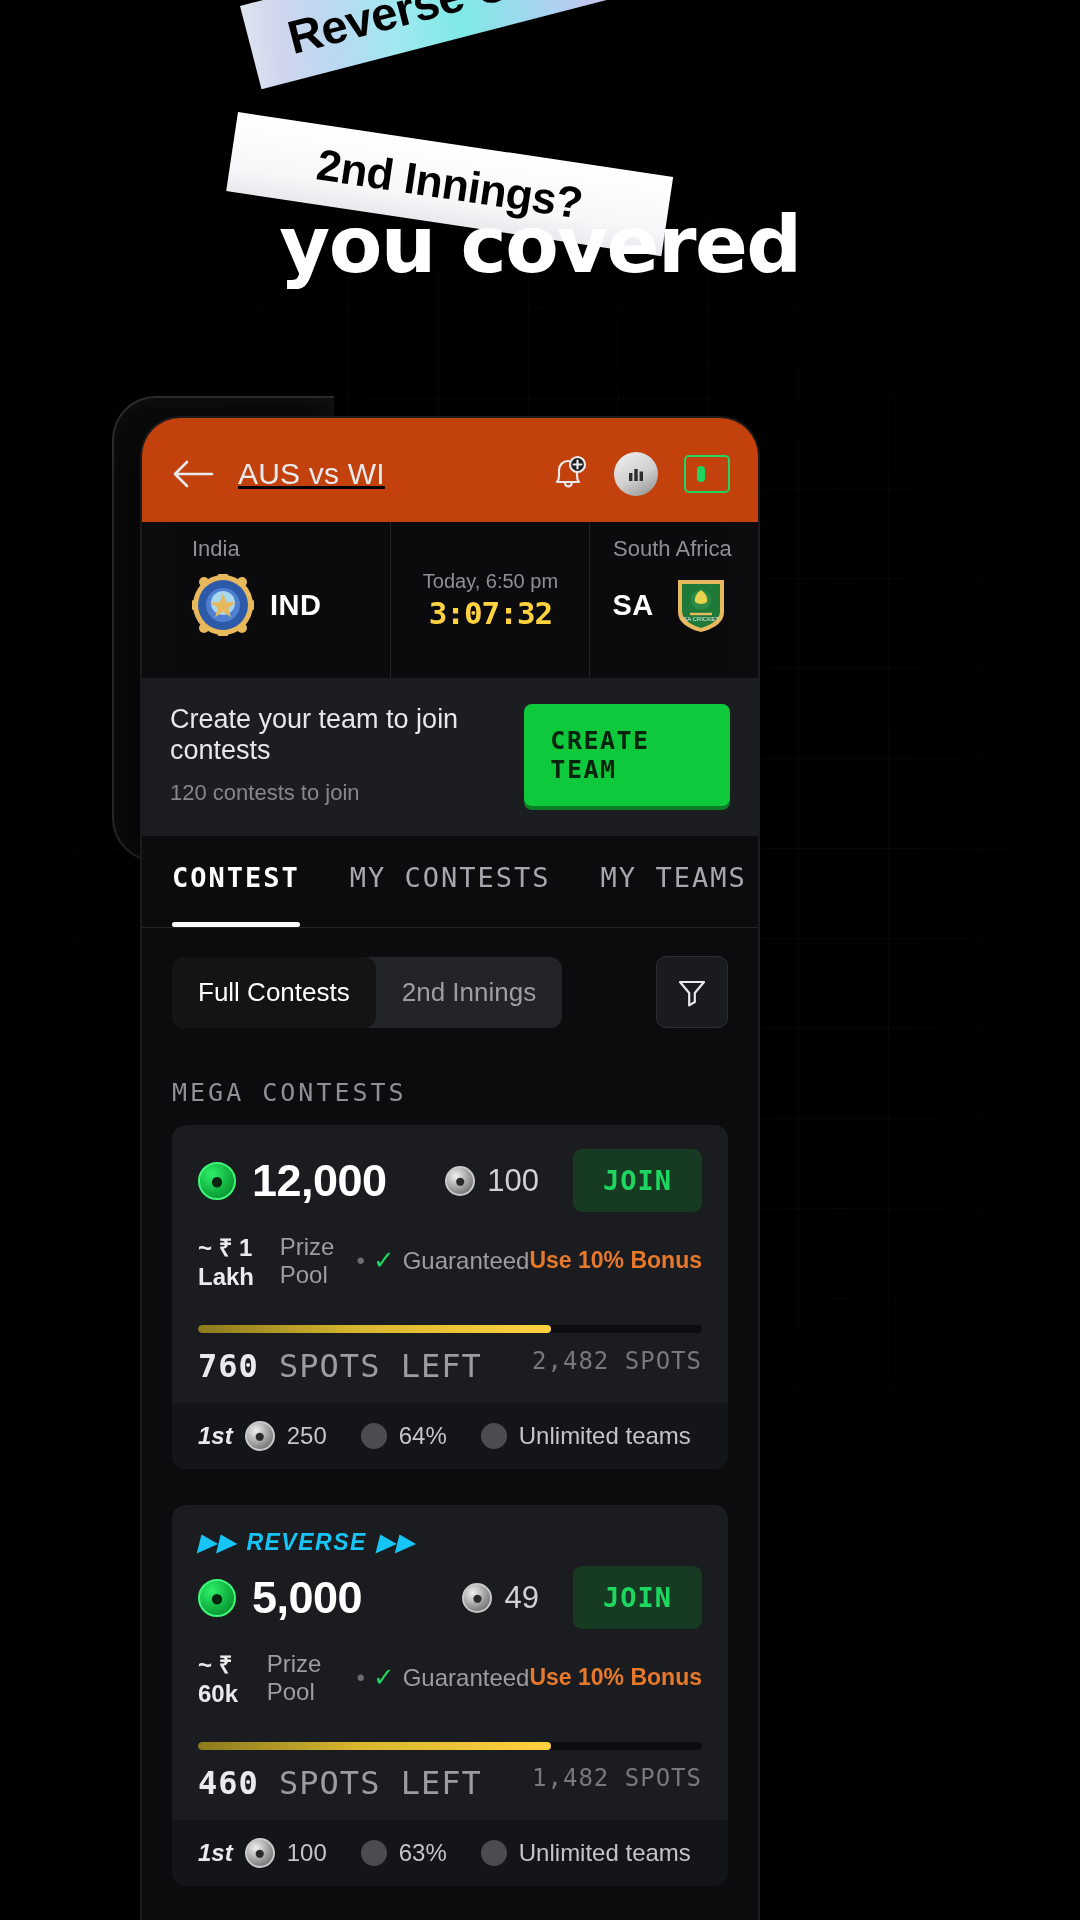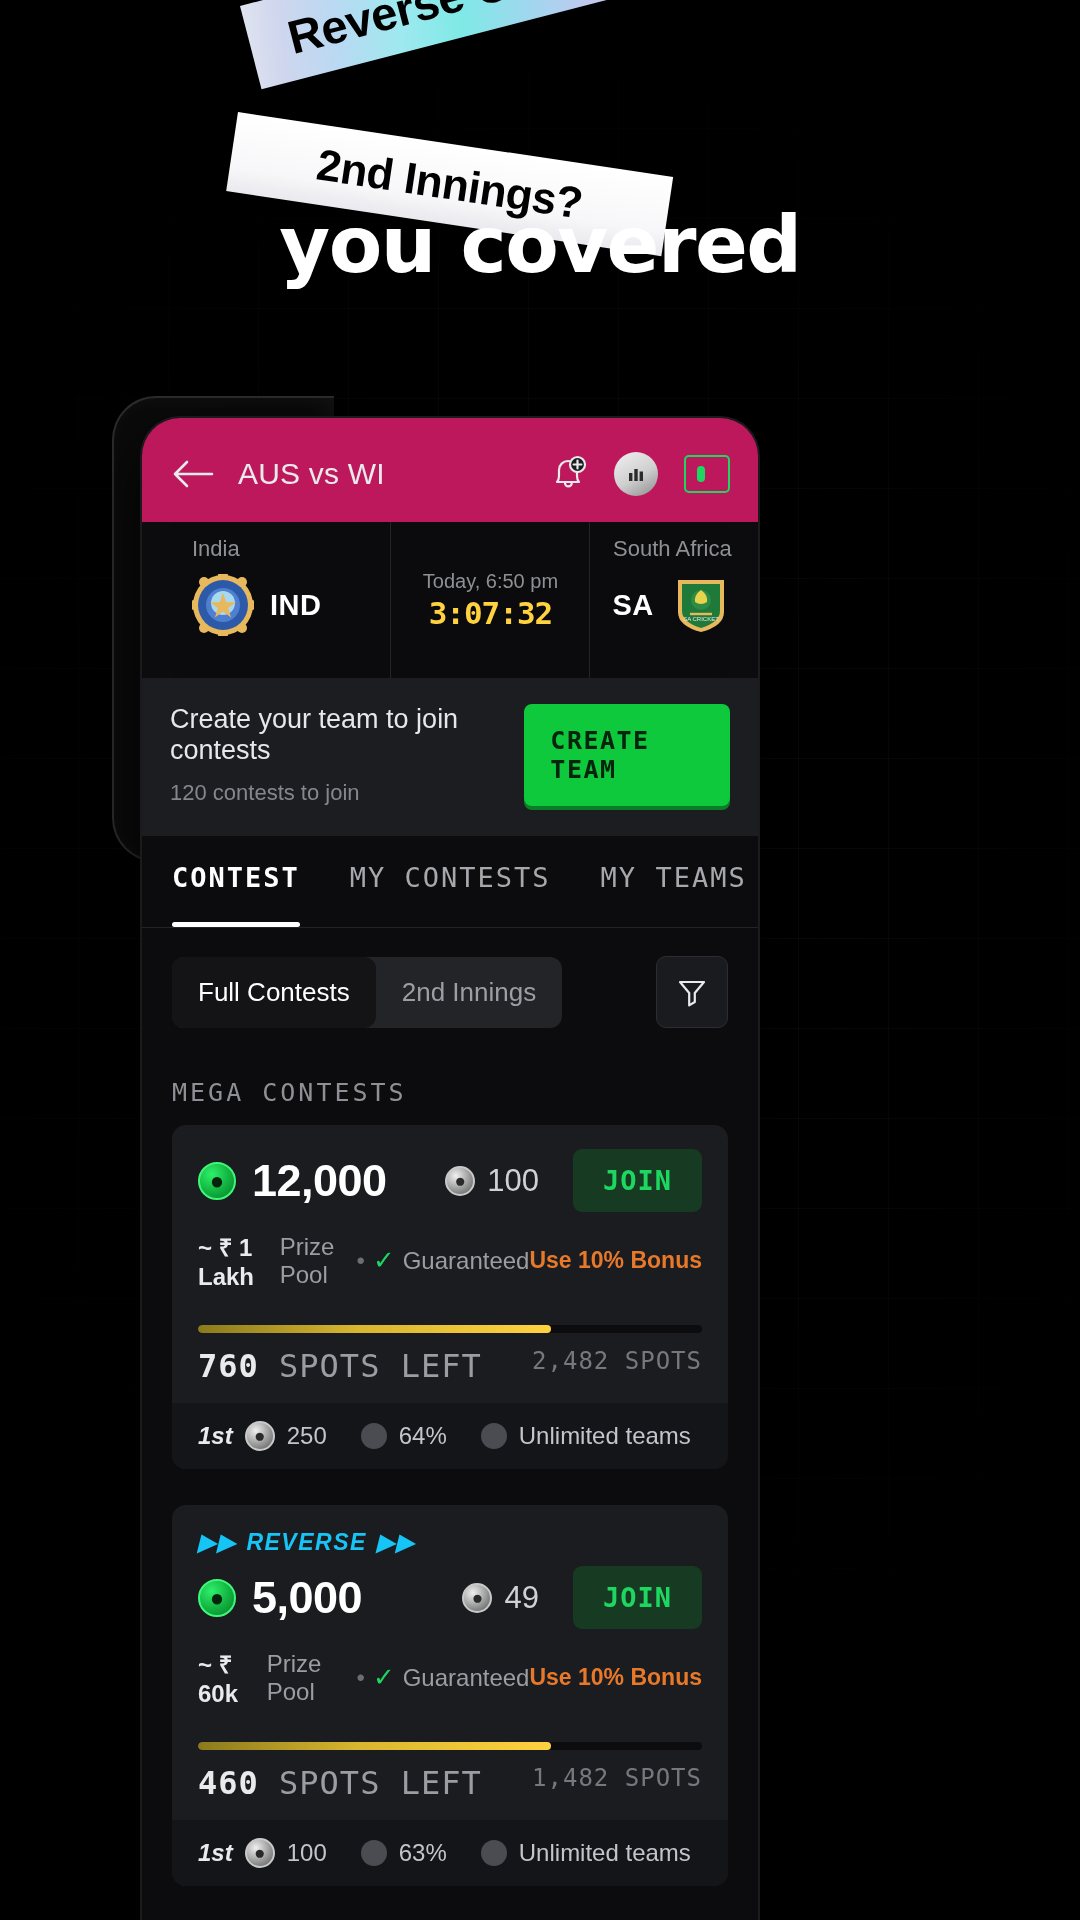--- a/index.html
+++ b/index.html
@@ -81,23 +81,23 @@
     left:142px; top:418px;
     width:616px; height:1502px;
     background:#0c0c0e;
     border-radius:38px 38px 0 0;
     overflow:hidden;
     box-shadow:0 0 0 2px #1b1b1e, 0 24px 60px rgba(0,0,0,0.8);
   }
 
   
   .app-header{
-    background:#be185d;
+    background:#c2410c;
     padding:34px 28px 26px 28px;
-    display:flex; align-items:center; gap:22px;
+    display:flex; align-items:center; gap:22px;text-decoration:underline;
   }
   .back-arrow{ width:46px; height:40px; flex:0 0 auto; }
   .match-title{
     color:#e9eaec; font-size:30px; font-weight:400;
     letter-spacing:0.2px; flex:1 1 auto;
   }
   .hdr-icons{ display:flex; align-items:center; gap:26px; }
   .bell-ico{ width:40px; height:42px; }
   .stat-ico{
     width:44px; height:44px; border-radius:50%;

